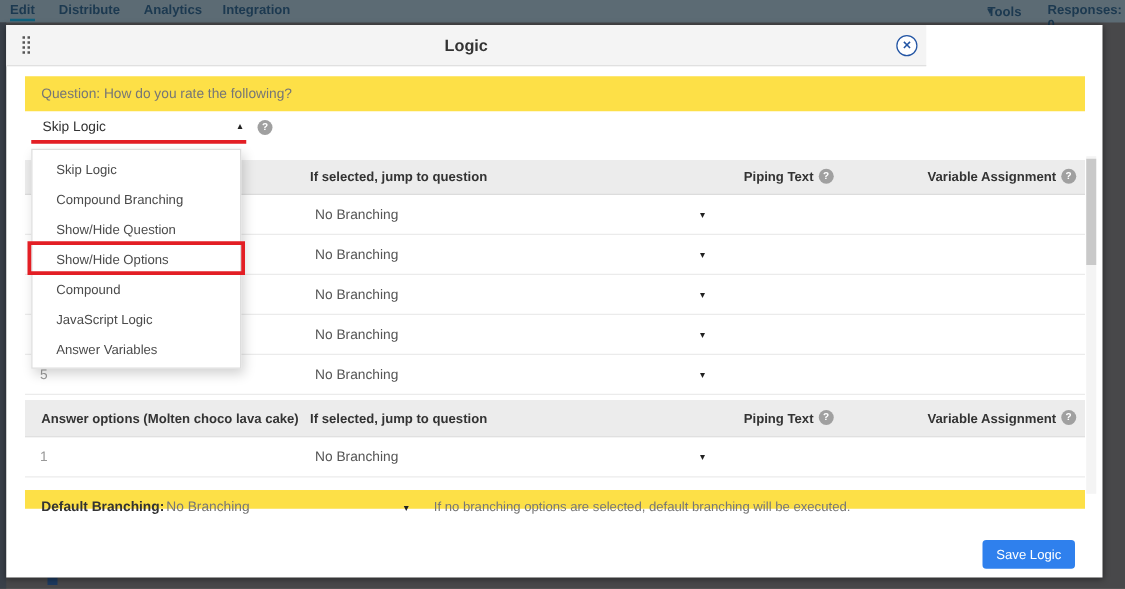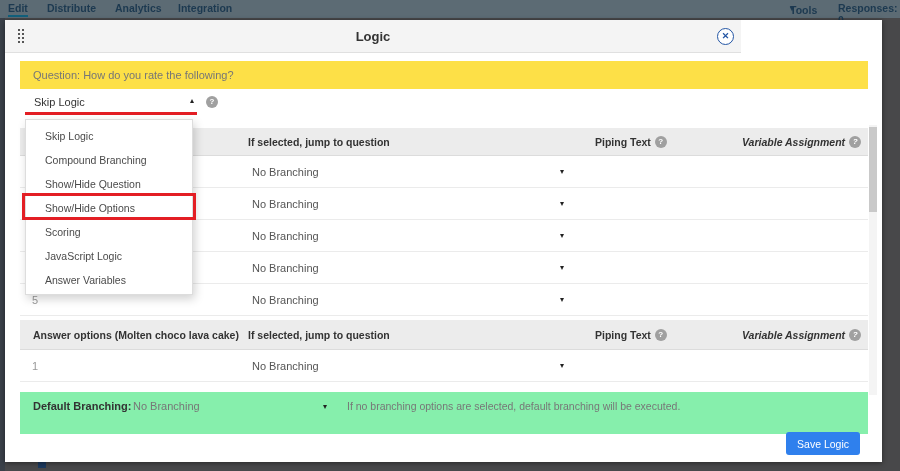--- a/index.html
+++ b/index.html
@@ -48,34 +48,34 @@
   
   .thead { position:absolute; left:15px; width:848px; background:#ececec; border-bottom:1px solid #dcdcdc; }
   .thead-1 { top:108px; height:28px; }
   .thead-2 { top:300px; height:30px; }
   .thead span.col { position:absolute; font-size:10.5px; font-weight:bold; color:#333; }
   .thead-1 span.col { line-height:28px; }
   .thead-2 span.col { line-height:30px; }
   .col-label { left:13px; }
   .col-jump { left:228px; }
   .col-piping { left:575px; }
-  .col-var { left:722px;font-style:italic; }
+  .col-var { left:722px; }
   .col .qicon { margin-left:4px; margin-top:-2px; }
 
   .rows { position:absolute; left:15px; width:848px; }
   .rows-1 { top:136px; }
   .rows-2 { top:330px; }
   .trow { position:relative; width:848px; height:32px; border-bottom:1px solid #ebebeb; background:#fff; }
   .trow .rnum { position:absolute; left:12px; top:0; line-height:32px; font-size:11px; color:#999; }
   .row-select { position:absolute; left:232px; top:0; width:340px; height:32px; cursor:pointer; }
   .row-select .rval { position:absolute; left:0; top:0; line-height:32px; font-size:11px; color:#555; }
   .row-select .rcaret { position:absolute; left:308px; top:0; line-height:32px; font-size:8px; color:#222; }
 
   
-  .default-bar { position:absolute; left:15px; top:372px; width:848px; height:42px; background:#86efac; }
+  .default-bar { position:absolute; left:15px; top:372px; width:848px; height:15px; background:#fde047; }
   .default-bar .dlabel { position:absolute; left:13px; top:0; line-height:29px; font-size:11px; font-weight:bold; color:#333; }
   .default-select { position:absolute; left:113px; top:0; width:200px; height:29px; cursor:pointer; }
   .default-select .dval { position:absolute; left:0; top:0; line-height:29px; font-size:11px; color:#777; }
   .default-select .dcaret { position:absolute; left:190px; top:0; line-height:29px; font-size:8px; color:#222; }
   .default-bar .dnote { position:absolute; left:327px; top:0; line-height:29px; font-size:10.5px; color:#777; }
 
   .save-btn { position:absolute; right:22px; top:412px; height:23px; padding:0 11px; background:#2f80ed; border:none;
     border-radius:3px; color:#fff; font-size:10.5px; font-family:"Liberation Sans",sans-serif; cursor:pointer;margin-left:20px; }
 
   
@@ -202,19 +202,19 @@
     <div class="scrollbar">
       <div class="scroll-thumb"></div>
     </div>
   </div>
 
   <div class="dropdown-menu">
     <div class="mitem">Skip Logic</div>
     <div class="mitem">Compound Branching</div>
     <div class="mitem">Show/Hide Question</div>
     <div class="mitem">Show/Hide Options</div>
-    <div class="mitem">Scoring</div>
+    <div class="mitem">Compound</div>
     <div class="mitem">JavaScript Logic</div>
     <div class="mitem">Answer Variables</div>
   </div>
   <div class="red-box"></div>
 
 </div>
 
 </body></html>

